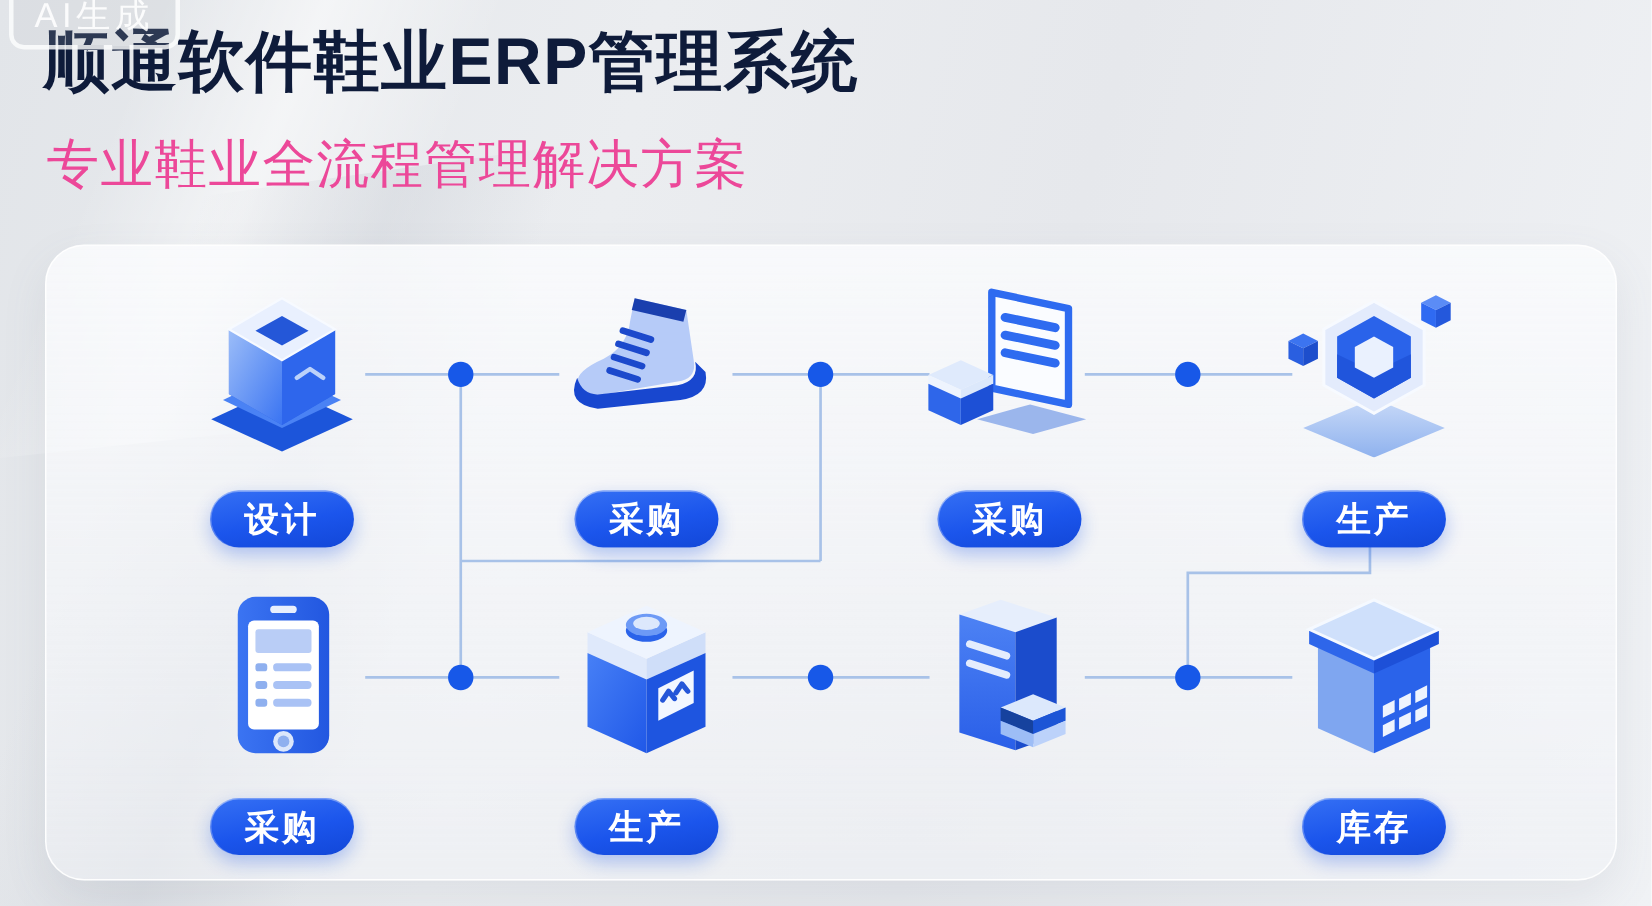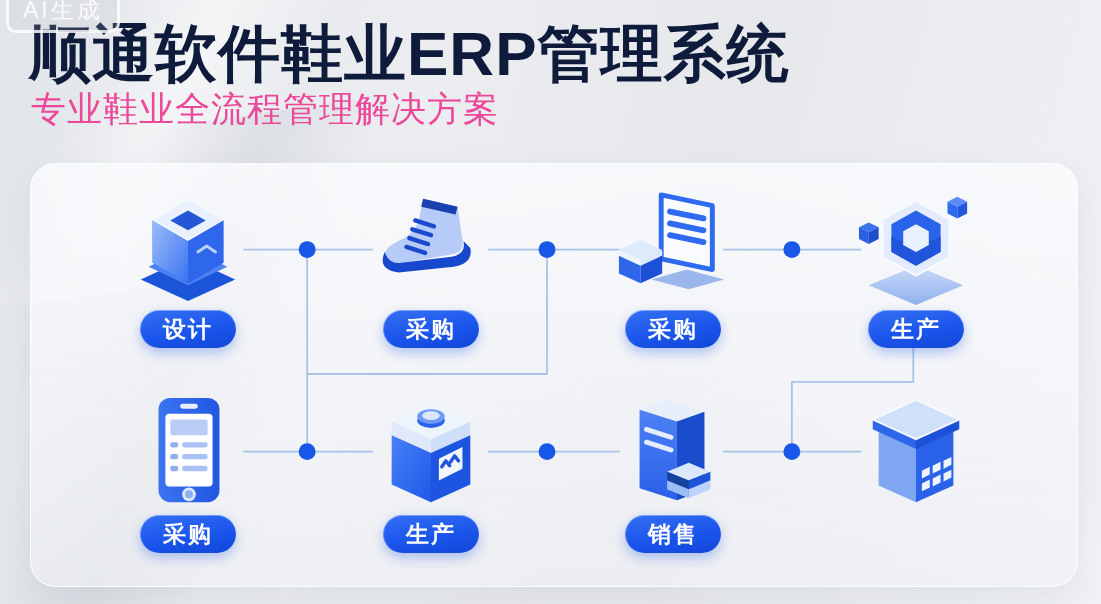--- a/index.html
+++ b/index.html
@@ -22,39 +22,39 @@
   }
   .watermark {
     position:absolute; left:6px; top:-16px; z-index:6;
     border:3px solid rgba(255,255,255,.8); border-radius:10px;
     padding:8px 14px 4px 14px;
     color:rgba(255,255,255,.88); font-size:23px; letter-spacing:3px;
     background:rgba(190,195,202,.18);
   }
   .title {
     position:absolute; left:29px; top:12px; z-index:5;
-    font-size:62px; font-weight:800; letter-spacing:1px; color:#0e1b3a;
+    font-size:44px; font-weight:800; letter-spacing:1px; color:#0e1b3a;
   }
   .subtitle {
     position:absolute; left:31px; top:86px; z-index:5;
     font-size:35px; font-weight:400; letter-spacing:1px; color:#ec4899;
   }
   .panel {
     position:absolute; left:30px; top:163px; width:1048px; height:424px; z-index:2;
     border-radius:26px;
     background:linear-gradient(180deg, rgba(250,251,253,.85), rgba(240,242,246,.55));
     border:1.5px solid rgba(255,255,255,.9);
     box-shadow:0 12px 30px rgba(100,110,130,.10);
   }
   .connectors { position:absolute; inset:0; width:100%; height:100%; z-index:1; }
   .node { position:absolute; width:176px; display:flex; flex-direction:column; align-items:center; z-index:3; }
   .node .icon { width:124px; height:124px; display:flex; align-items:center; justify-content:center; }
   .node .icon svg { width:118px; height:118px; }
   .pill {
-    margin-top:2px; height:38px; line-height:38px; padding:0 23px;
+    margin-top:19px; height:38px; line-height:38px; padding:0 23px;
     border-radius:19px; color:#ffffff; font-size:23px; font-weight:700; letter-spacing:2px;
     background:linear-gradient(170deg,#3570f4 0%,#1b55ec 55%,#1247d8 100%);
     box-shadow:0 5px 12px rgba(21,80,228,.30), inset 0 1px 0 rgba(255,255,255,.35), inset 1px 0 0 rgba(255,255,255,.25);
     white-space:nowrap;
   }
   .c1 { left:69px; }  .c2 { left:312px; } .c3 { left:554px; } .c4 { left:797px; }
   .r1 { top:20px; }   .r2 { top:225px; }
 </style>
 </head>
 <body>
@@ -250,36 +250,36 @@
           <line x1="33" y1="38" x2="58" y2="46"></line>
           <line x1="33" y1="51" x2="58" y2="59"></line>
         </g>
         <polygon points="76,72 98,81 76,90 54,81" fill="#dce8fc"></polygon>
         <polygon points="54,81 76,90 76,99 54,90" fill="#16429e"></polygon>
         <polygon points="76,90 98,81 98,90 76,99" fill="#1c55d6"></polygon>
         <polygon points="54,90 76,99 76,108 54,99" fill="#9dbdf6"></polygon>
         <polygon points="76,99 98,90 98,99 76,108" fill="#bcd2fa"></polygon>
       </svg>
     </div>
-    <div class="pill">销售</div>
   </div>
 
   <div class="node c4 r2">
     <div class="icon">
       <svg viewBox="0 0 120 120">
         <polygon points="22,40 60,57 60,112 22,95" fill="#7fa6f0"></polygon>
         <polygon points="60,57 98,40 98,95 60,112" fill="#2a63ea"></polygon>
         <g fill="#eef4fe">
           <polygon points="66,80 74,76 74,84 66,88"></polygon>
           <polygon points="77,75 85,71 85,79 77,83"></polygon>
           <polygon points="88,70 96,66 96,74 88,78"></polygon>
           <polygon points="66,93 74,89 74,97 66,101"></polygon>
           <polygon points="77,88 85,84 85,92 77,96"></polygon>
           <polygon points="88,83 96,79 96,87 88,91"></polygon>
         </g>
         <polygon points="16,28 60,48 60,58 16,38" fill="#2e66ea"></polygon>
         <polygon points="60,48 104,28 104,38 60,58" fill="#1d50d8"></polygon>
         <polygon points="60,8 104,28 60,48 16,28" fill="#cfe0fb" stroke="#f5f9ff" stroke-width="2"></polygon>
       </svg>
     </div>
+    <div class="pill">库存</div>
   </div>
 
 </div>
 
 </body></html>

